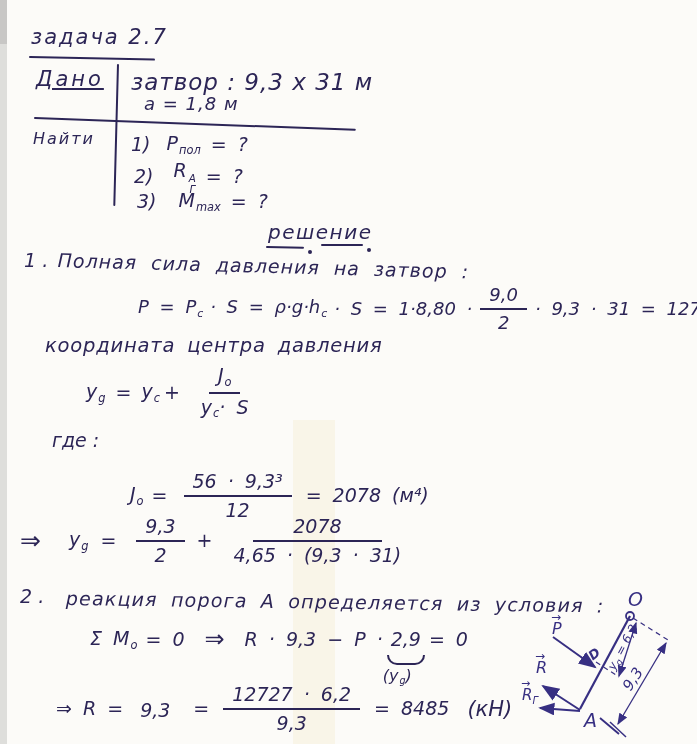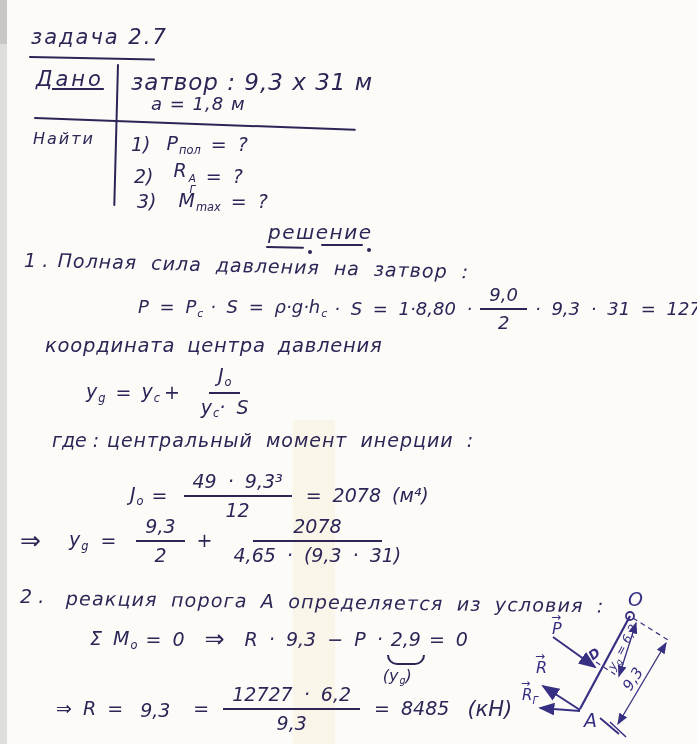--- a/index.html
+++ b/index.html
@@ -40,21 +40,21 @@
   <div class="tint"></div>
 
   <div class="hw" style="left:31px;top:25px;font-size:21px;letter-spacing:2px;">задача 2.7</div>
   <div class="ink-line" style="left:29px;top:56px;width:126px;transform:rotate(1.2deg);"></div>
 
   <div class="vline" style="left:117px;top:64px;height:142px;transform:rotate(1.5deg);"></div>
   <div class="ink-line" style="left:34px;top:117px;width:322px;transform:rotate(2.1deg);"></div>
 
   <div class="hw" style="left:36px;top:67px;font-size:21px;letter-spacing:3px;text-decoration:underline;">Дано</div>
   <div class="hw" style="left:131px;top:69px;font-size:23px;letter-spacing:1px;font-style:italic;">затвор :  9,3 x 31 м</div>
-  <div class="hw" style="left:151px;top:94px;font-size:18px;letter-spacing:1px;">a =   1,8 м</div>
+  <div class="hw" style="left:144px;top:94px;font-size:18px;letter-spacing:1px;">a =   1,8 м</div>
 
   <div class="hw" style="left:33px;top:130px;font-size:16px;letter-spacing:2px;">Найти</div>
 
   <div class="hw row" style="left:131px;top:133px;font-size:19px;">
     <span style="margin-right:16px;">1)</span>
     <span><span>P</span><span class="sb">пол</span></span>
     <span style="margin-left:10px;">=  ?</span>
   </div>
   <div class="hw row" style="left:134px;top:160px;font-size:19px;">
     <span style="margin-right:20px;">2)</span>
@@ -97,27 +97,26 @@
     <span style="margin:0 10px;">=</span>
     <span><span>y</span><span class="sb">c</span></span>
     <span style="margin:0 4px;">+</span>
     <span class="frac">
       <span class="fn"><span>J</span><span class="sb">o</span></span>
       <span class="fd"><span>y</span><span class="sb">c</span><span>· S</span></span>
     </span>
   </div>
 
   <div class="hw" style="left:52px;top:430px;font-size:19px;">где :</div>
-  <div class="hw" style="left:107px;top:430px;font-size:19px;letter-spacing:1px;word-spacing:6px;">центральный момент инерции :</div>
 
   <div class="hw row" style="left:130px;top:464px;height:64px;font-size:19px;">
     <span><span>J</span><span class="sb">o</span></span>
     <span style="margin:0 8px;">=</span>
     <span class="frac">
-      <span class="fn">49 · 9,3³</span>
+      <span class="fn">56 · 9,3³</span>
       <span class="fd">12</span>
     </span>
     <span style="margin-left:6px;text-align:right;">=  2078  (м⁴)</span>
   </div>
 
   <div class="hw row" style="left:20px;top:508px;height:66px;font-size:19px;">
     <span style="font-size:25px;margin-right:28px;">⇒</span>
     <span><span>y</span><span class="sb">g</span></span>
     <span style="margin:0 12px;">=</span>
     <span class="frac">

